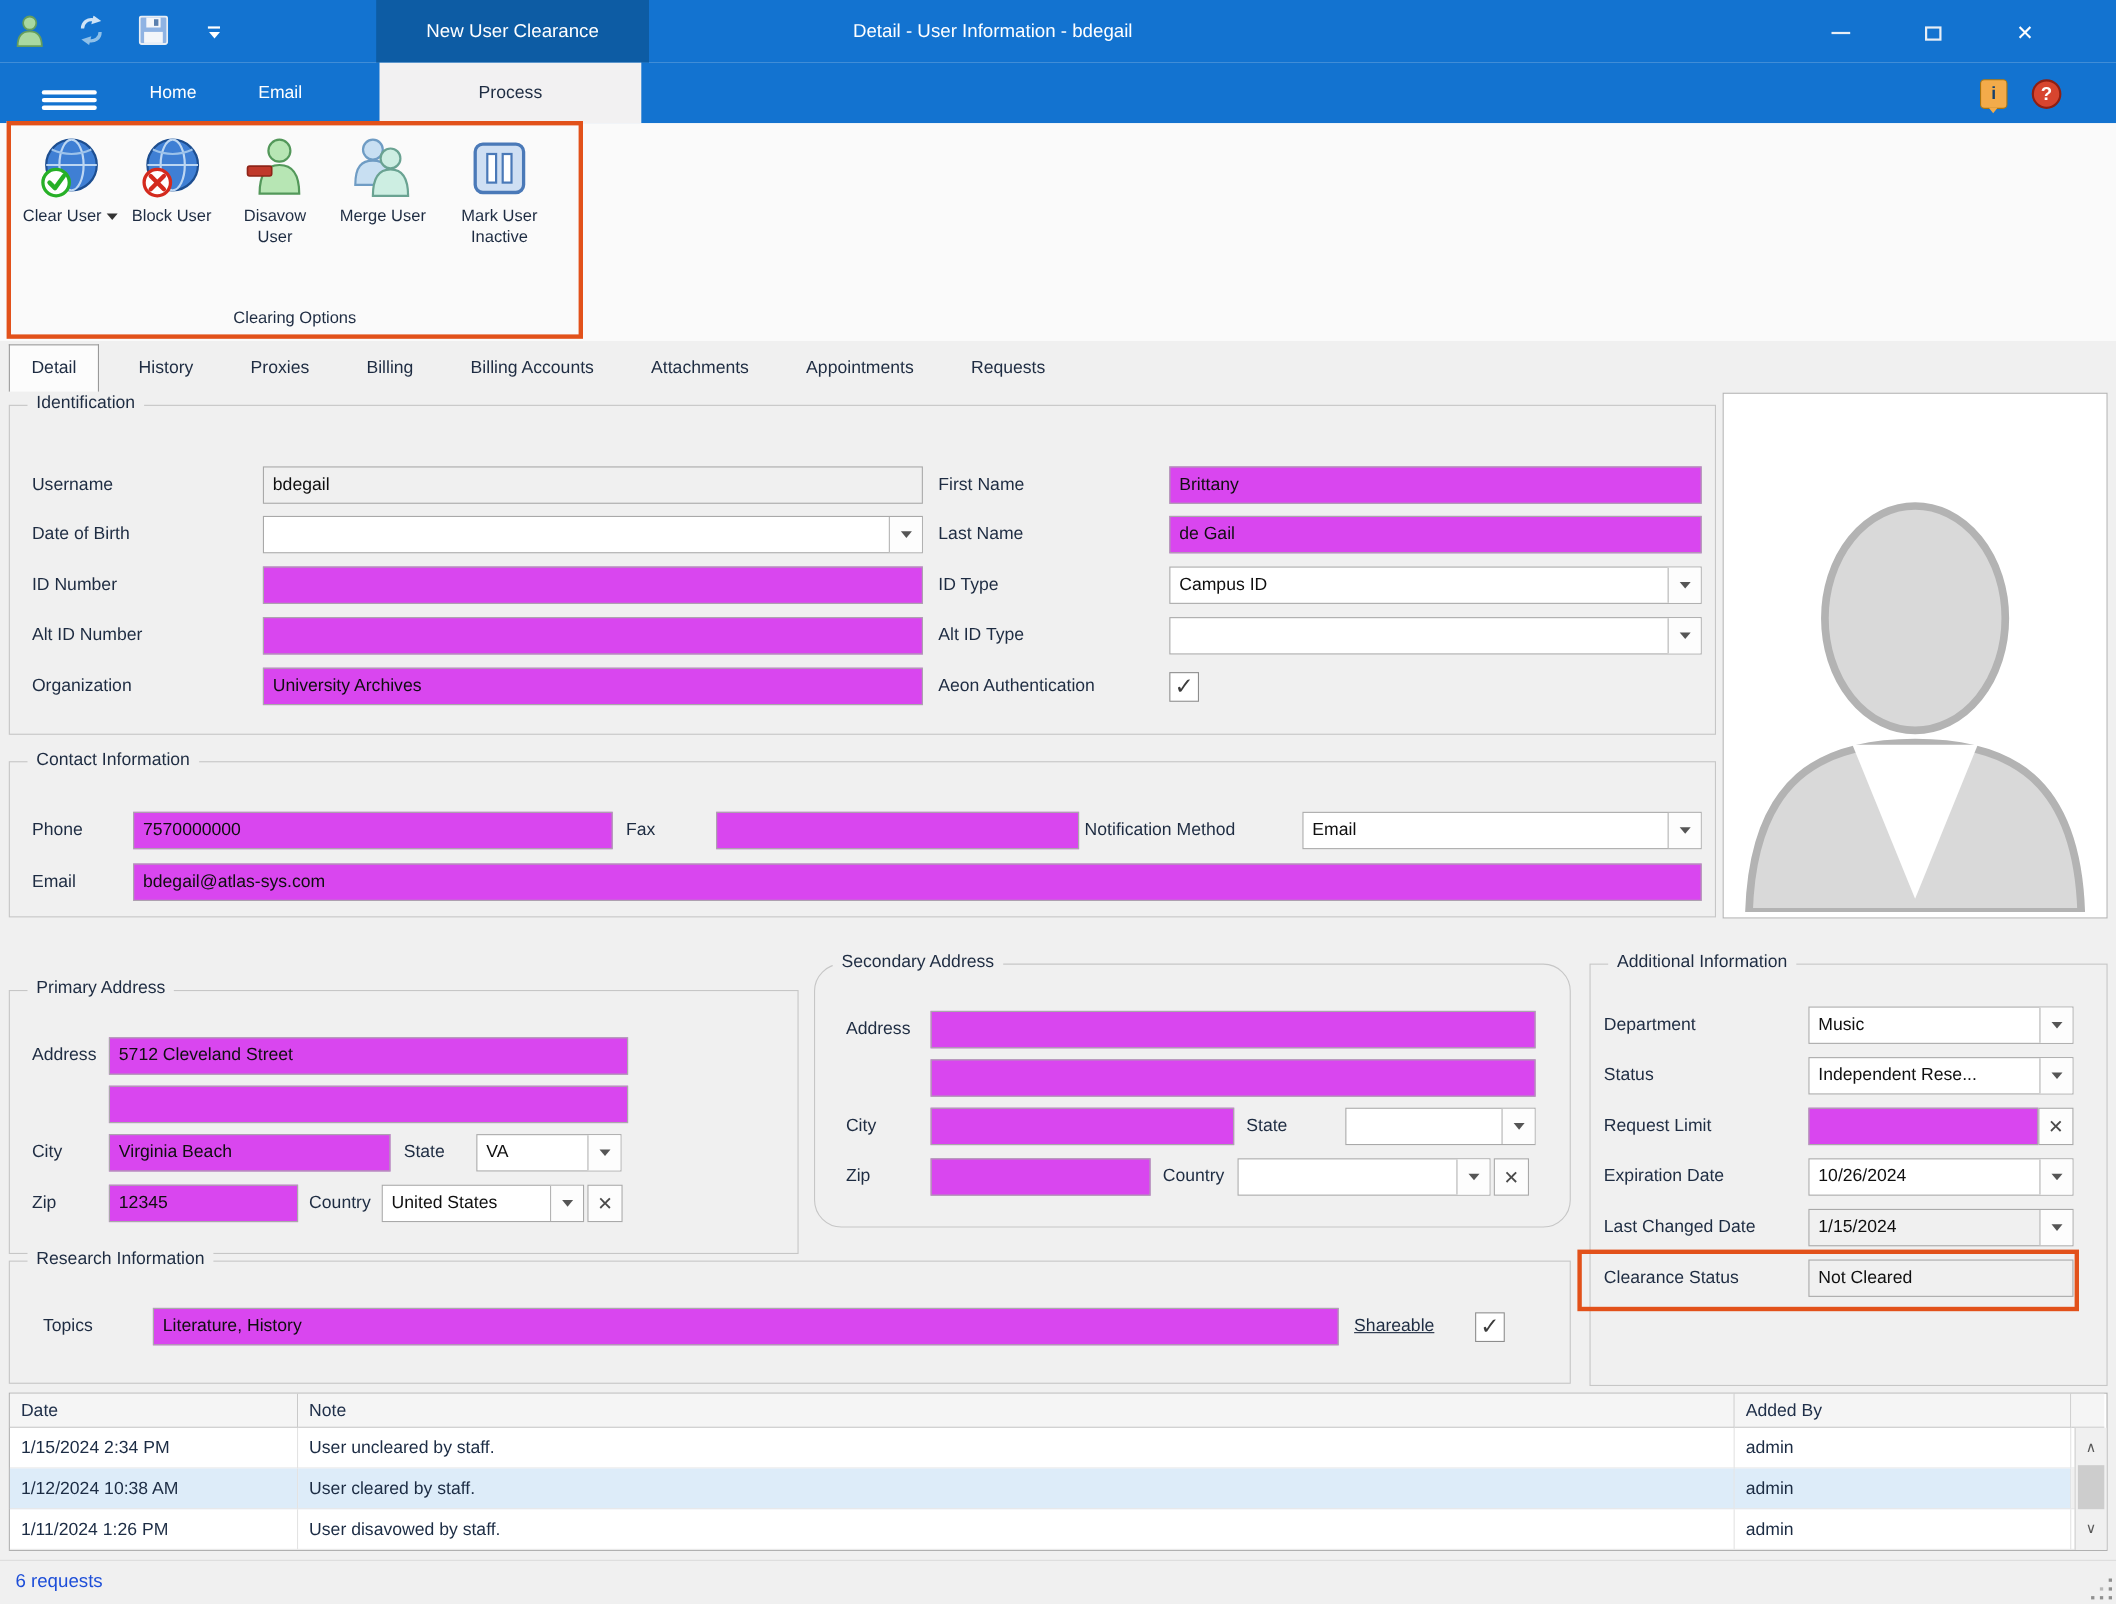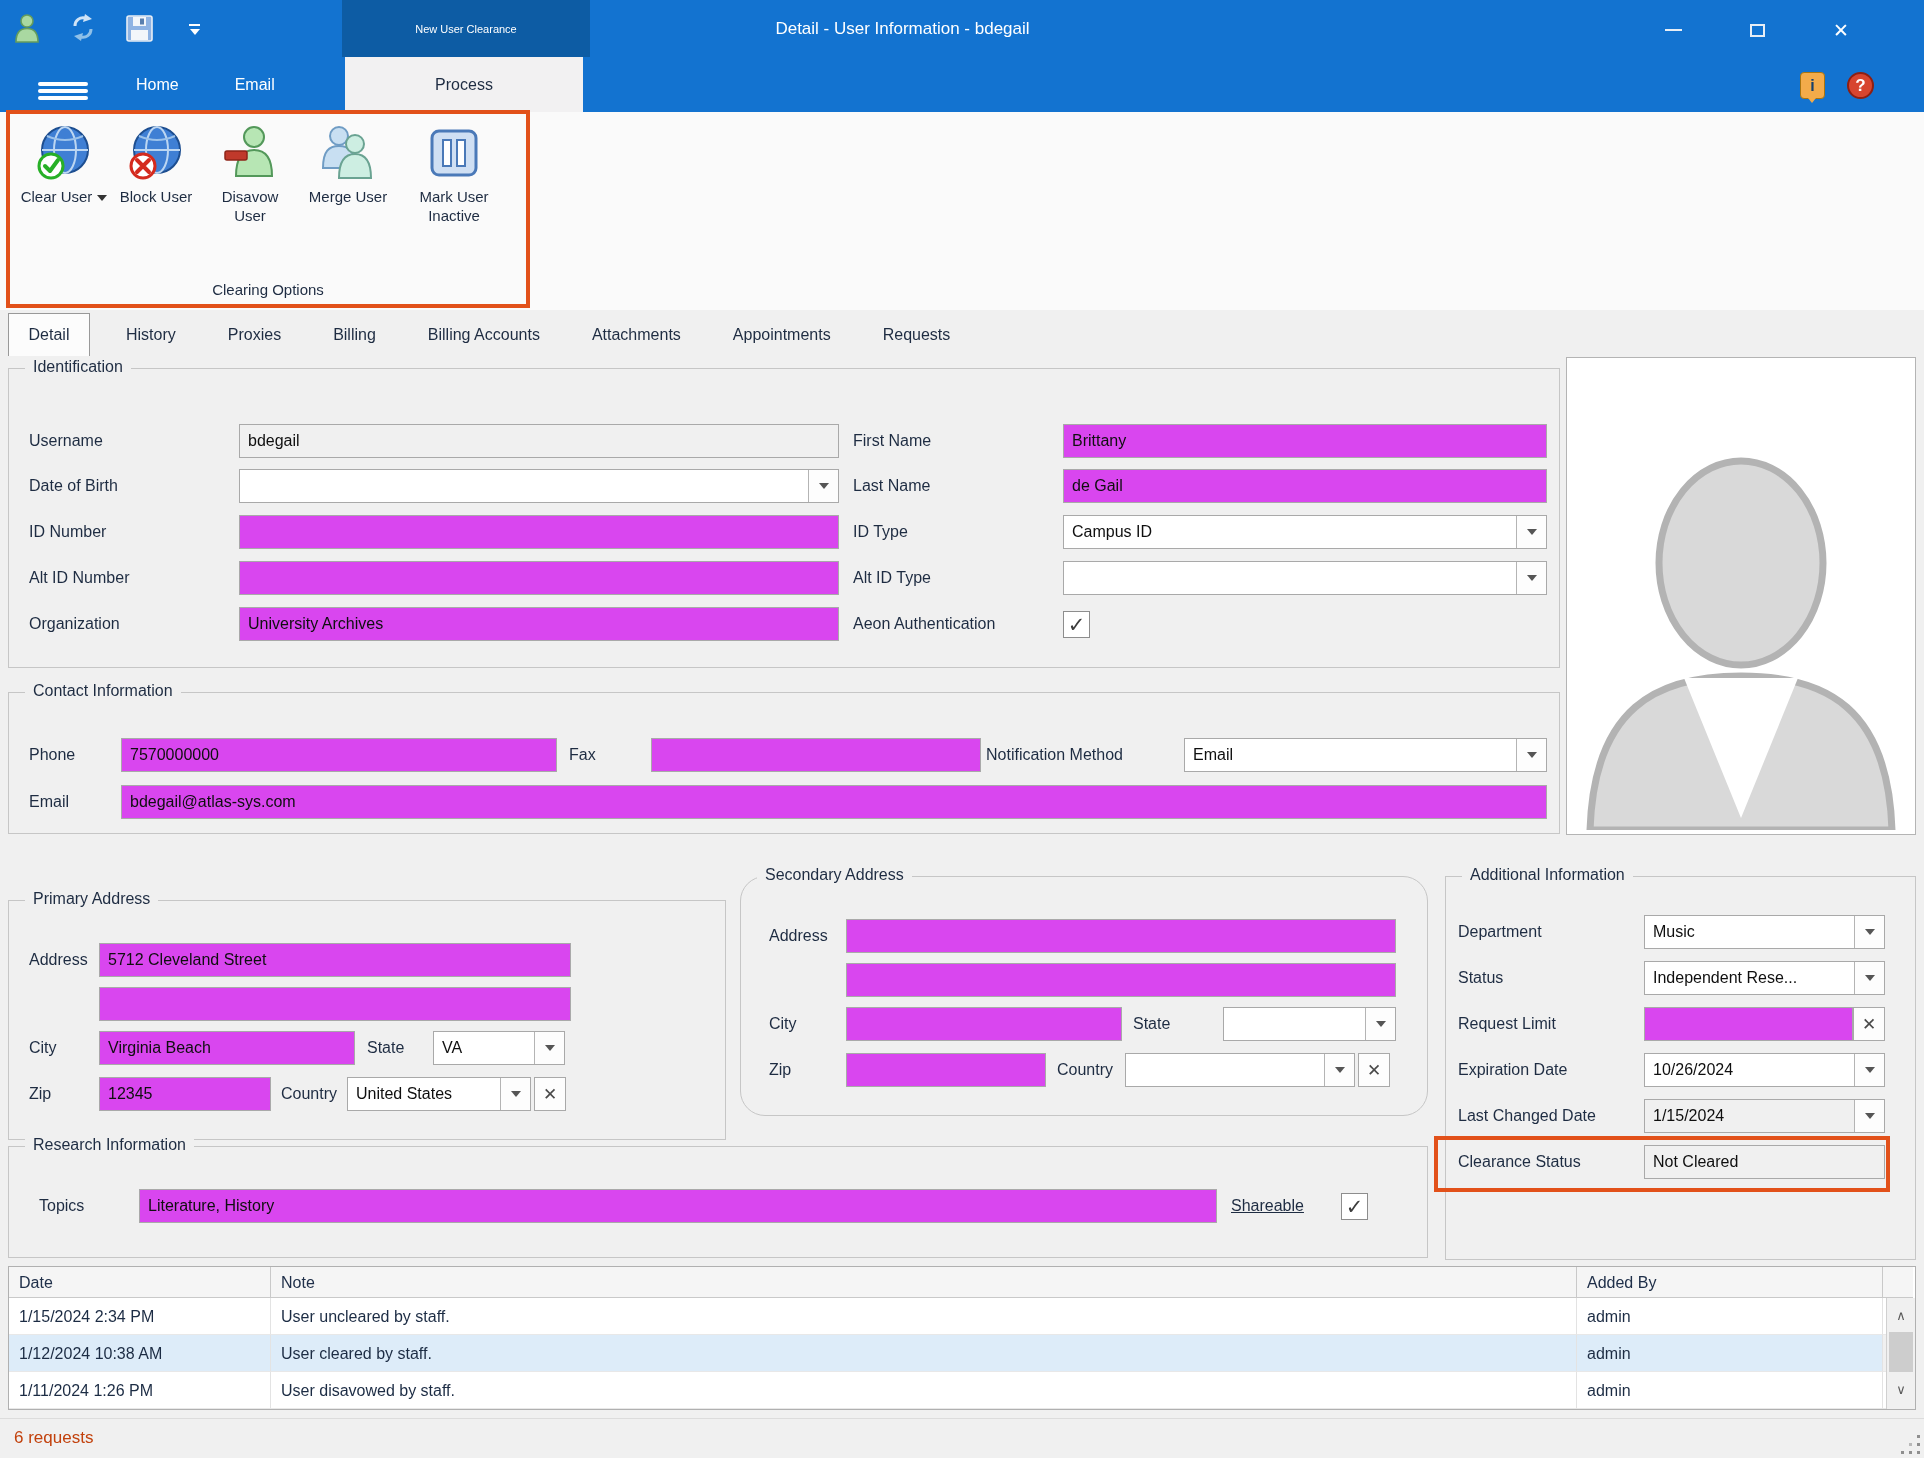--- a/index.html
+++ b/index.html
@@ -12,21 +12,21 @@
   .abs { position:absolute; }
 
   
   .titlebar { left:0; top:0; width:1924px; height:57px; background:#1373d0; }
   .qat { position:absolute; left:10px; top:10px; display:flex; align-items:center; gap:22px; height:40px; }
   .qat-btn { width:34px; height:36px; display:flex; align-items:center; justify-content:center; }
   .qat-more { width:16px; height:16px; position:relative; }
   .qat-more::before { content:""; position:absolute; left:2px; top:2px; width:11px; height:2px; background:#fff; }
   .qat-more::after { content:""; position:absolute; left:3px; top:7px; border-left:5px solid transparent; border-right:5px solid transparent; border-top:6px solid #fff; }
   .ctx-hdr { left:342px; top:0; width:248px; height:57px; background:#0d5ca4; color:#fff;
-             display:flex; align-items:center; justify-content:center; font-size:11px; }
+             display:flex; align-items:center; justify-content:center; font-size:17px; }
   .win-title { left:595px; top:0; width:615px; height:57px; display:flex; align-items:center; justify-content:center;
                color:#fff; font-size:17px; }
   .winbtns { position:absolute; right:58px; top:10px; display:flex; gap:34px; }
   .winbtn { width:50px; height:40px; display:flex; align-items:center; justify-content:center; color:#fff; font-size:19px; }
   .minbar { width:17px; height:2px; background:#e8eef5; }
   .maxbox { width:15px; height:13px; border:2px solid #e8eef5; }
 
   
   .tabrow { left:0; top:57px; width:1924px; height:55px; background:#1373d0; }
   .hamburger { position:absolute; left:38px; top:82px; width:50px; height:18px; }
@@ -87,21 +87,21 @@
         padding:0 10px; color:#20304a; font-size:16px; }
   .td { height:37px; line-height:37px; border-right:1px solid #e3e3e3; border-bottom:1px solid #e8e8e8;
         padding:0 10px; color:#1c2c44; font-size:16px; white-space:nowrap; overflow:hidden; }
   .sel .td { background:#ddecf9; }
   .vsb { position:absolute; right:0; top:31px; width:29px; height:111px; background:#f0f0f0; border-left:1px solid #d0d0d0; }
   .sarrow { height:34px; display:flex; align-items:center; justify-content:center; color:#5a5a5a; font-size:13px; }
   .sthumb { height:40px; margin:0 2px; background:#cdcdcd; }
 
   
   .statusbar { left:0; top:1418px; width:1924px; height:40px; background:#f0f0f0; border-top:1px solid #dcdcdc; }
-  .status-text { position:absolute; left:14px; top:0; line-height:38px; color:#c2410c; font-size:17px; }
+  .status-text { position:absolute; left:14px; top:0; line-height:38px; color:#1d4ed8; font-size:17px; }
   .grip { position:absolute; right:4px; bottom:4px; width:3px; height:3px; background:#8f8f8f;
           box-shadow:-8px 0 #8f8f8f, 0 -8px #8f8f8f, -8px -8px #b9b9b9, -16px 0 #8f8f8f, 0 -16px #8f8f8f; }
 </style>
 </head>
 <body>
 
 <div class="abs titlebar">
   <div class="qat">
     <div class="qat-btn">
       <span>

